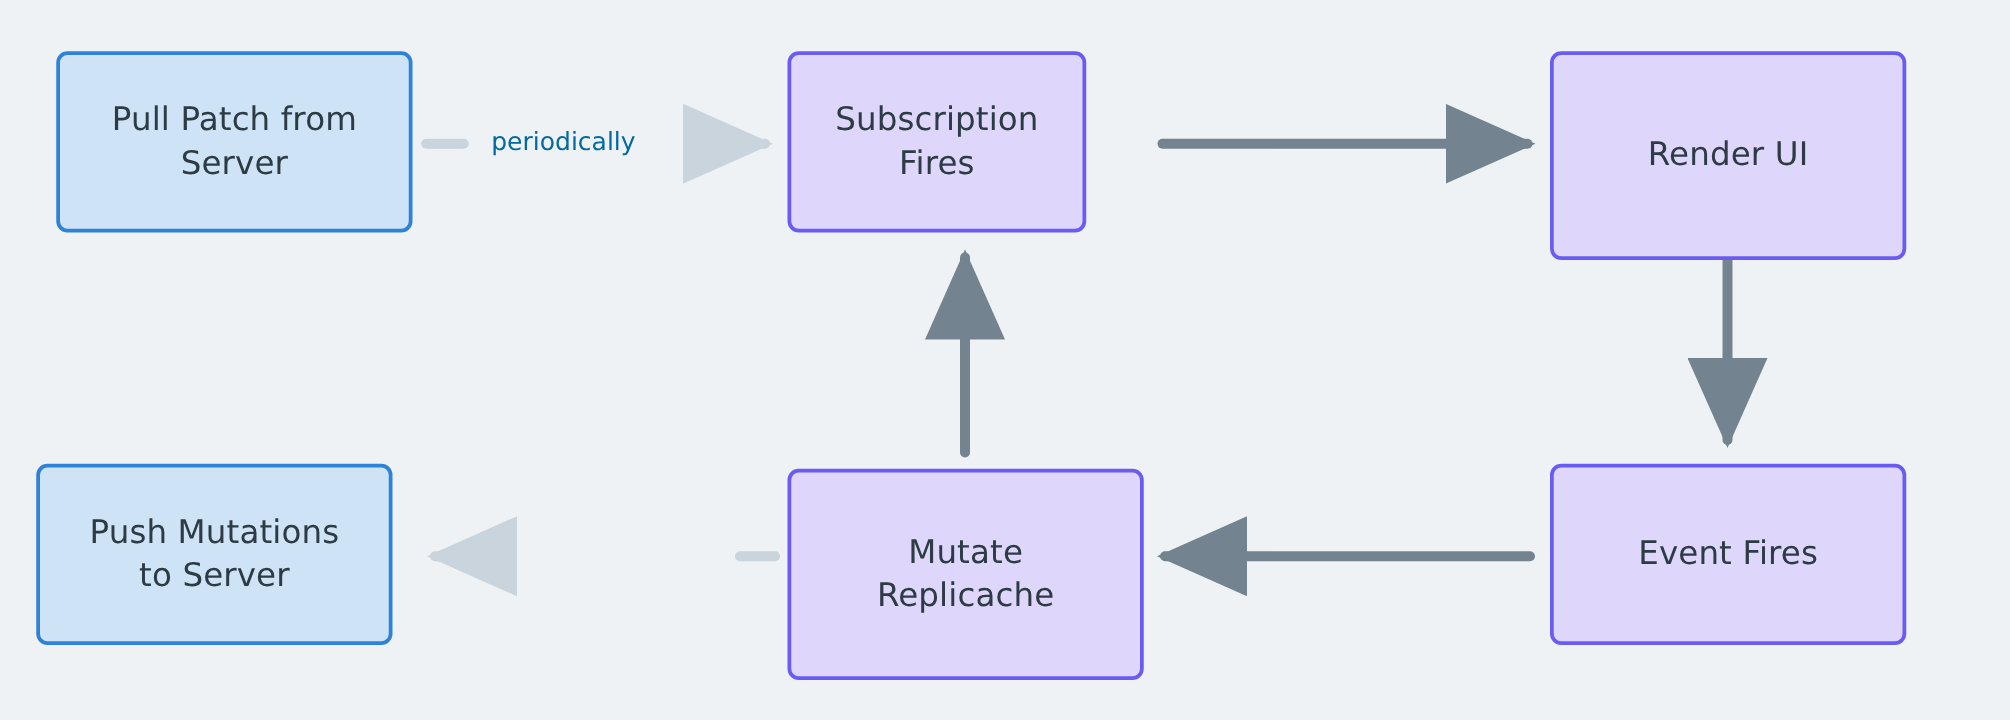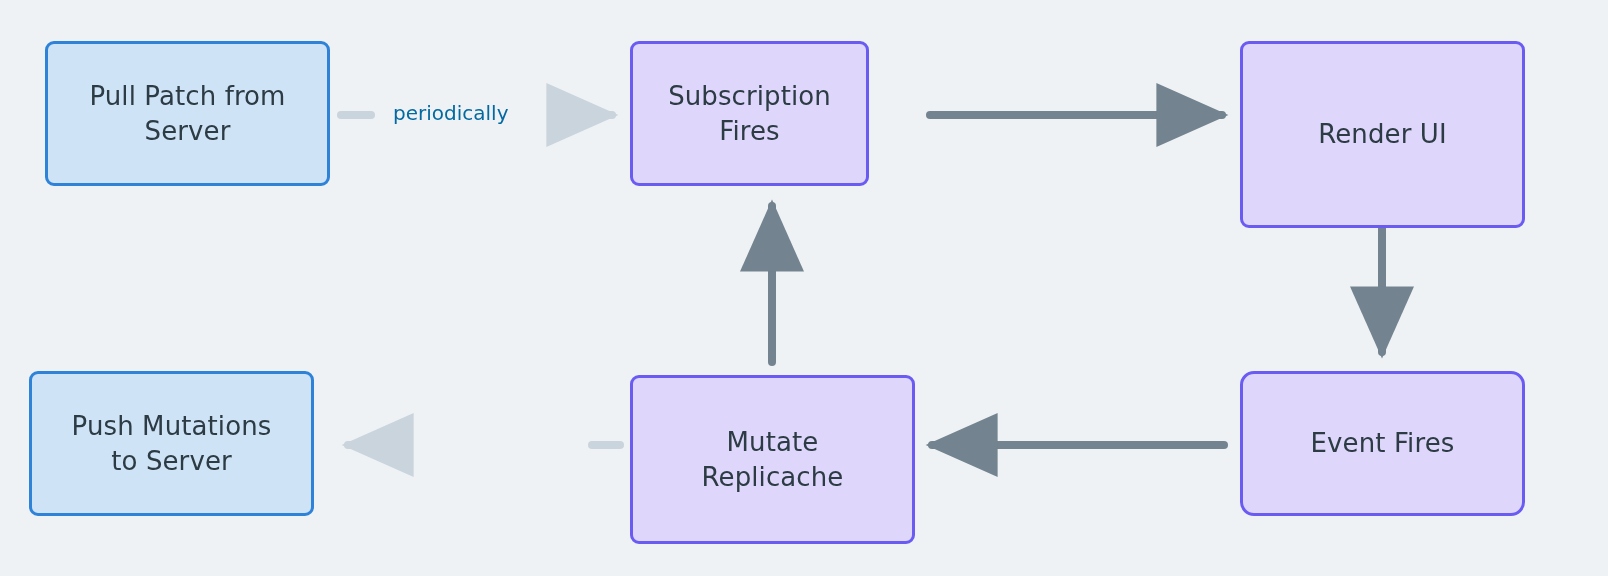--- a/index.html
+++ b/index.html
@@ -93,34 +93,34 @@
   <div class="node blue" style="left:45px; top:41px; width:285px; height:145px;">
     <span class="label">Pull Patch from
 Server</span>
   </div>
 
   <div class="node purple" style="left:630px; top:41px; width:239px; height:145px;">
     <span class="label">Subscription
 Fires</span>
   </div>
 
-  <div class="node purple" style="left:1240px; top:41px; width:285px; height:187px;">
+  <div class="node purple" style="left:1240px; top:41px; width:285px; height:167px;">
     <span class="label">Render UI</span>
   </div>
 
   <div class="node blue" style="left:29px; top:371px; width:285px; height:145px;">
     <span class="label">Push Mutations
 to Server</span>
   </div>
 
   <div class="node purple" style="left:630px; top:375px; width:285px; height:169px;">
     <span class="label">Mutate
 Replicache</span>
   </div>
 
-  <div class="node purple" style="left:1240px; top:371px; width:285px; height:145px;border-radius:14px;">
+  <div class="node purple" style="left:1240px; top:371px; width:285px; height:145px;">
     <span class="label">Event Fires</span>
   </div>
 
   <div class="edge-label" style="left:393px; top:103px;">periodically</div>
 
 
 </div>
 
 </body></html>

